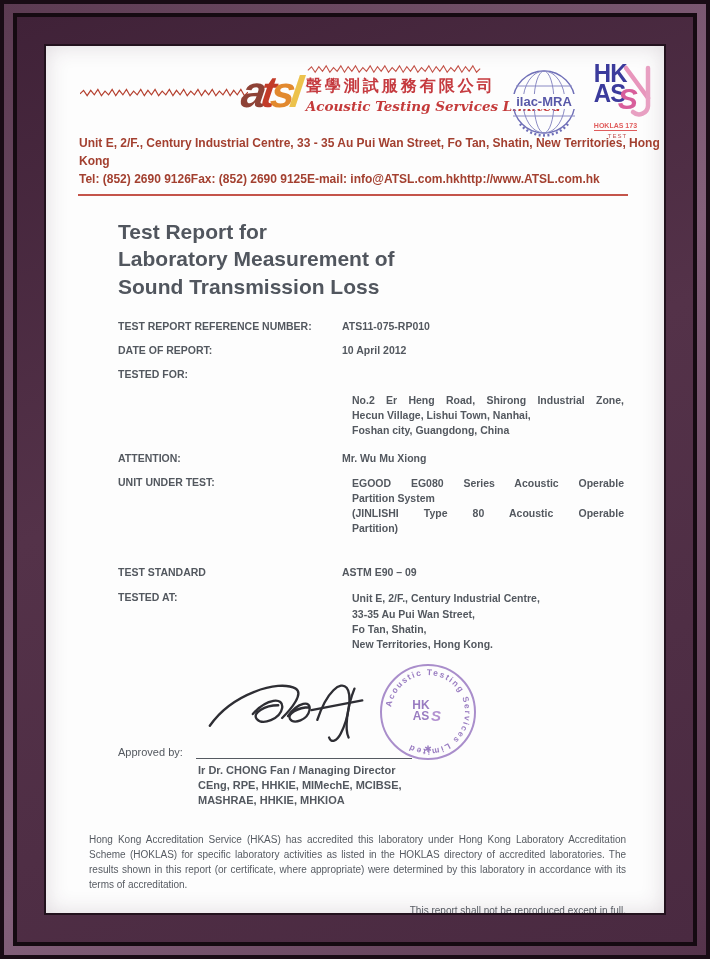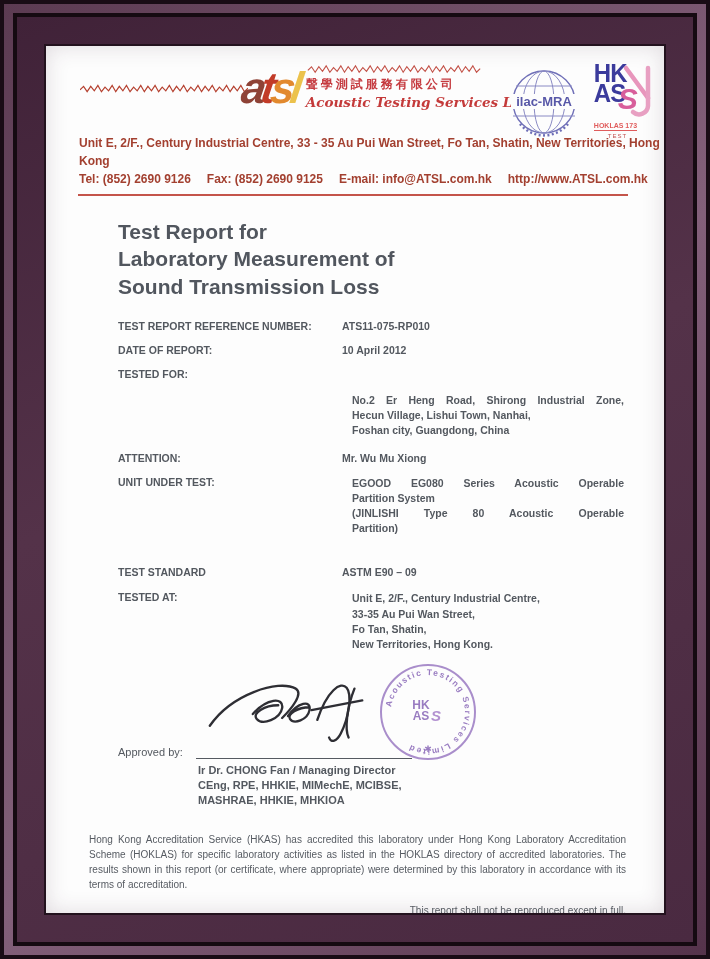--- a/index.html
+++ b/index.html
@@ -22,37 +22,37 @@
     padding-top:16px;overflow:hidden;position:relative;color:#53585f;}
 
   
   .header-row{display:flex;align-items:flex-start;margin:0 0 0 34px;height:70px;}
   .logo-left{display:flex;align-items:flex-end;}
   .wave-long{margin-bottom:14px;margin-right:-6px;}
   .atsl-letters{font-style:italic;font-weight:bold;font-size:44px;line-height:.9;
     letter-spacing:-5px;transform:skewX(-8deg);white-space:nowrap;margin-bottom:2px;}
   .l-a{color:#8e4236;} .l-t{color:#c23b28;} .l-s{color:#e2892e;} .l-l{color:#ecc24c;}
   .logo-names{display:flex;flex-direction:column;margin-left:8px;margin-top:2px;width:188px;}
-  .chinese-name{color:#c53a3f;font-weight:bold;font-size:12px;letter-spacing:3px;
+  .chinese-name{color:#c53a3f;font-weight:bold;font-size:16px;letter-spacing:3px;
     font-family:"DejaVu Serif",serif;white-space:nowrap;margin-top:1px;}
   .english-name{color:#c43a3a;font-weight:bold;font-style:italic;font-size:13.5px;
     font-family:"DejaVu Serif",serif;white-space:nowrap;margin-top:1px;}
   .ilac-logo{margin-left:14px;margin-top:4px;}
   .hkas-logo{position:relative;width:62px;height:92px;margin-left:14px;margin-top:2px;}
   .hkas-letters{display:flex;flex-direction:column;font-weight:bold;font-size:24px;
     line-height:.8;color:#3b3b9c;letter-spacing:-1px;transform:scaleY(1.05);}
   .hkas-s{position:absolute;left:24px;top:18px;font-size:30px;font-style:italic;
     font-weight:bold;color:#d85f9b;}
   .hkas-fork{position:absolute;left:30px;top:0;}
   .hkas-scheme{position:absolute;left:0;top:58px;font-size:7px;font-weight:bold;
     color:#e05c5c;border-bottom:1px solid #e05c5c;padding-bottom:1px;white-space:nowrap;}
   .hkas-test{position:absolute;left:14px;top:69px;font-size:6px;color:#c25555;letter-spacing:1px;}
 
   .address-block{margin:2px 0 0 33px;color:#a34030;font-size:12px;line-height:1.5;font-weight:bold;}
-  .contact-line{display:flex;gap:16px;}
+  .contact-line{display:flex;}
   .red-rule{height:2px;background:#c4544a;margin:6px 36px 0 32px;}
 
   
   .title-block{margin:22px 0 0 72px;font-size:21px;font-weight:bold;color:#51565e;line-height:1.3;}
 
   
   .fields{margin:20px 40px 0 72px;font-size:10.5px;font-weight:bold;color:#53585f;}
   .field-row{display:grid;grid-template-columns:224px 1fr;}
   .field-row .lines div{line-height:1.45;padding-left:10px;}
   .jl{text-align:justify;text-align-last:justify;}

